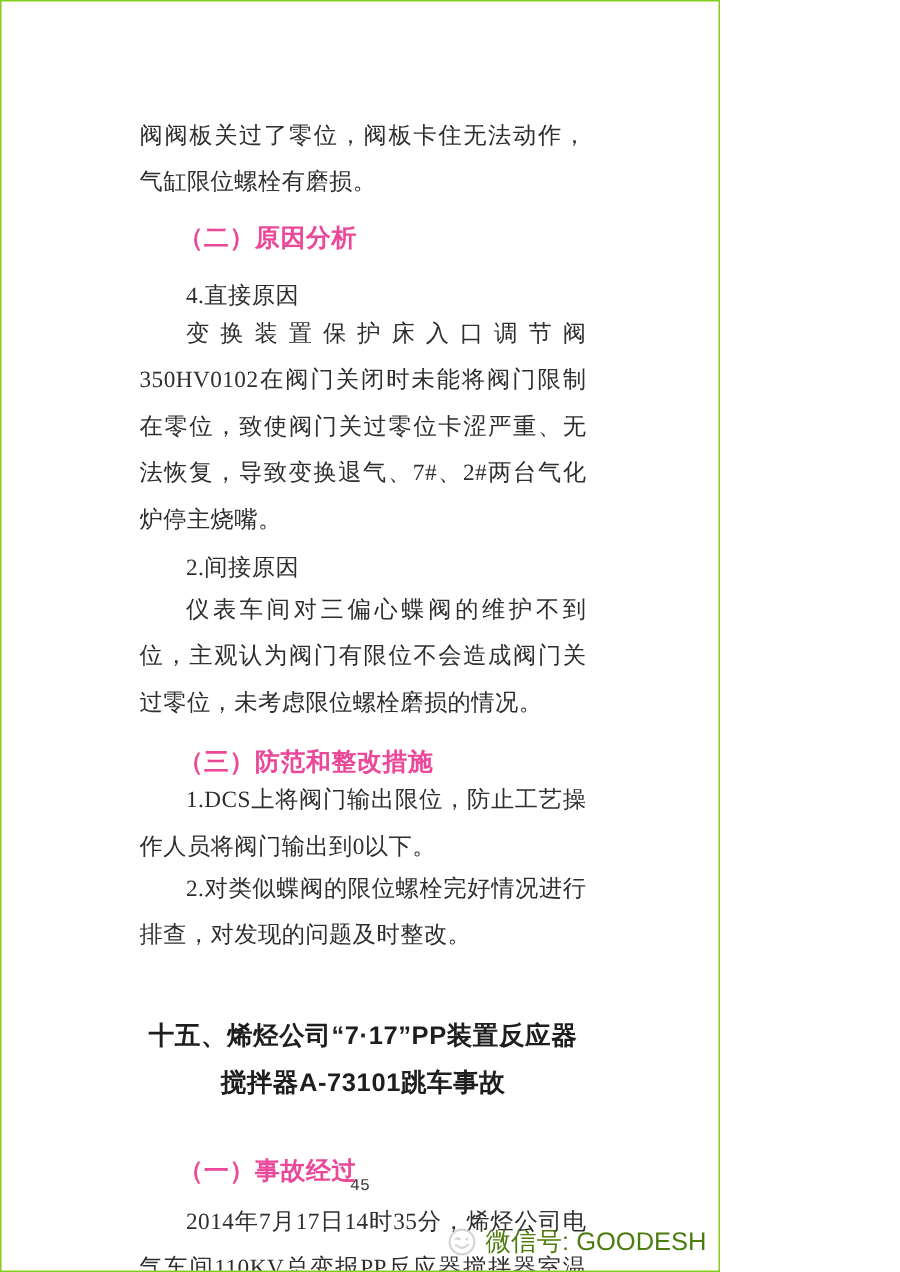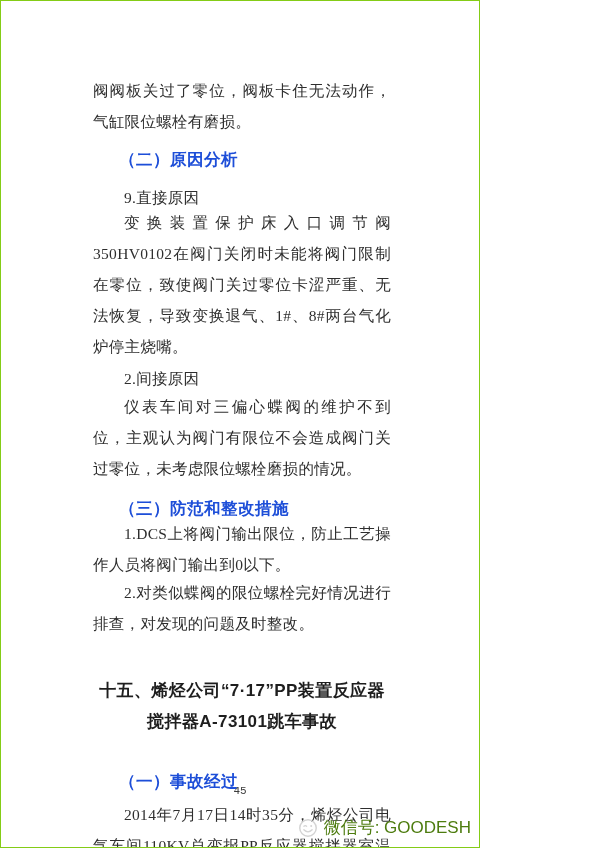--- a/index.html
+++ b/index.html
@@ -28,21 +28,21 @@
     letter-spacing: 0.3px;
   }
   .para.indent { text-indent: 2em; }
   .h3 {
     margin: 0;
     font-family: "Liberation Sans", "DejaVu Sans", sans-serif;
     font-weight: bold;
     font-size: 16.5px;
     line-height: 31px;
     text-indent: 26px;
-    color: #1d4ed8;
+    color: #ec4899;
     letter-spacing: 0.5px;
   }
   .h2 {
     margin: 0;
     font-family: "Liberation Sans", "DejaVu Sans", sans-serif;
     font-weight: bold;
     font-size: 17px;
     line-height: 31px;
     color: #1e1e1e;
     letter-spacing: 0.4px;
@@ -75,23 +75,23 @@
 </head>
 <body>
 
 <div class="page">
   <div class="content">
 
     <p class="para" style="margin-top:0">阀阀板关过了零位，阀板卡住无法动作，气缸限位螺栓有磨损。</p>
 
     <p class="h3" style="margin-top:7px">（二）原因分析</p>
 
-    <p class="para indent" style="margin-top:7px">9.直接原因</p>
+    <p class="para indent" style="margin-top:7px">4.直接原因</p>
 
-    <p class="para indent" style="margin-top:-6px">变换装置保护床入口调节阀350HV0102在阀门关闭时未能将阀门限制在零位，致使阀门关过零位卡涩严重、无法恢复，导致变换退气、1#、8#两台气化炉停主烧嘴。</p>
+    <p class="para indent" style="margin-top:-6px">变换装置保护床入口调节阀350HV0102在阀门关闭时未能将阀门限制在零位，致使阀门关过零位卡涩严重、无法恢复，导致变换退气、7#、2#两台气化炉停主烧嘴。</p>
 
     <p class="para indent" style="margin-top:1px">2.间接原因</p>
 
     <p class="para indent" style="margin-top:-3px">仪表车间对三偏心蝶阀的维护不到位，主观认为阀门有限位不会造成阀门关过零位，未考虑限位螺栓磨损的情况。</p>
 
     <p class="h3" style="margin-top:9px">（三）防范和整改措施</p>
 
     <p class="para indent" style="margin-top:-6px">1.DCS上将阀门输出限位，防止工艺操作人员将阀门输出到0以下。</p>
 
     <p class="para indent" style="margin-top:-3px">2.对类似蝶阀的限位螺栓完好情况进行排查，对发现的问题及时整改。</p>

